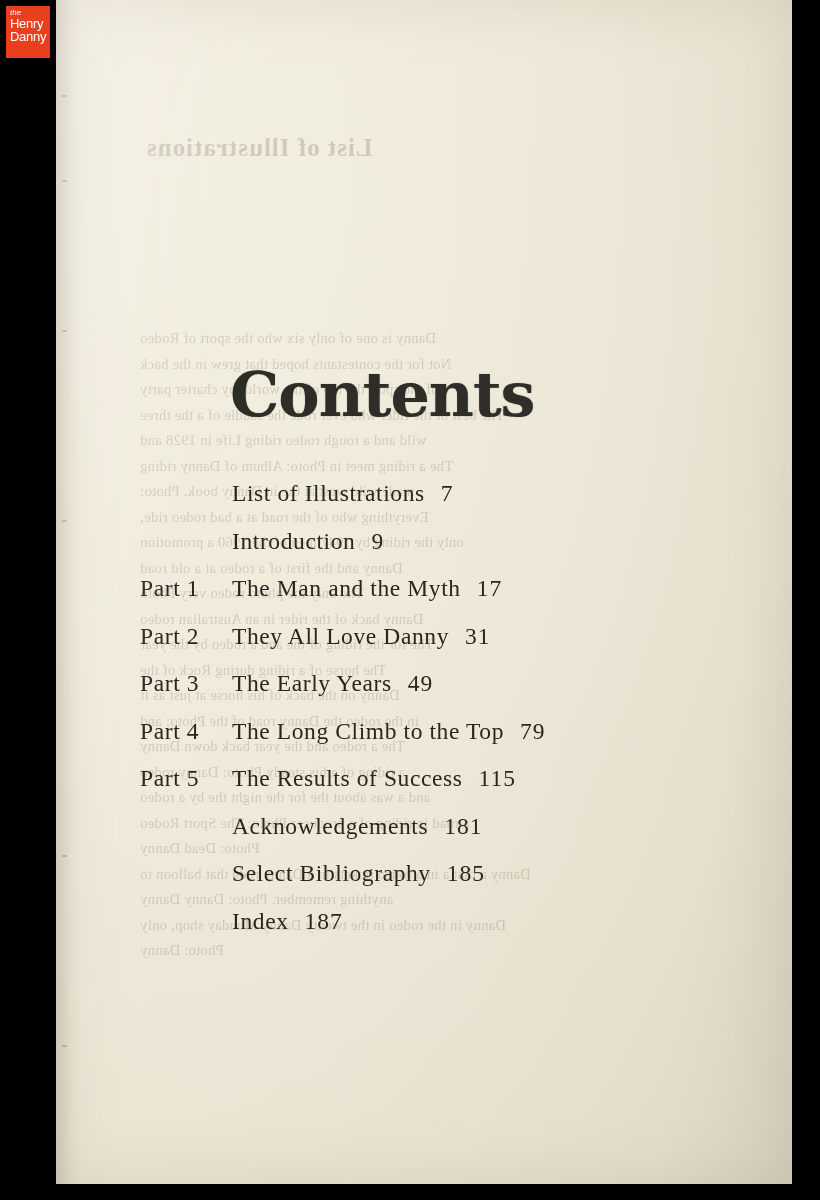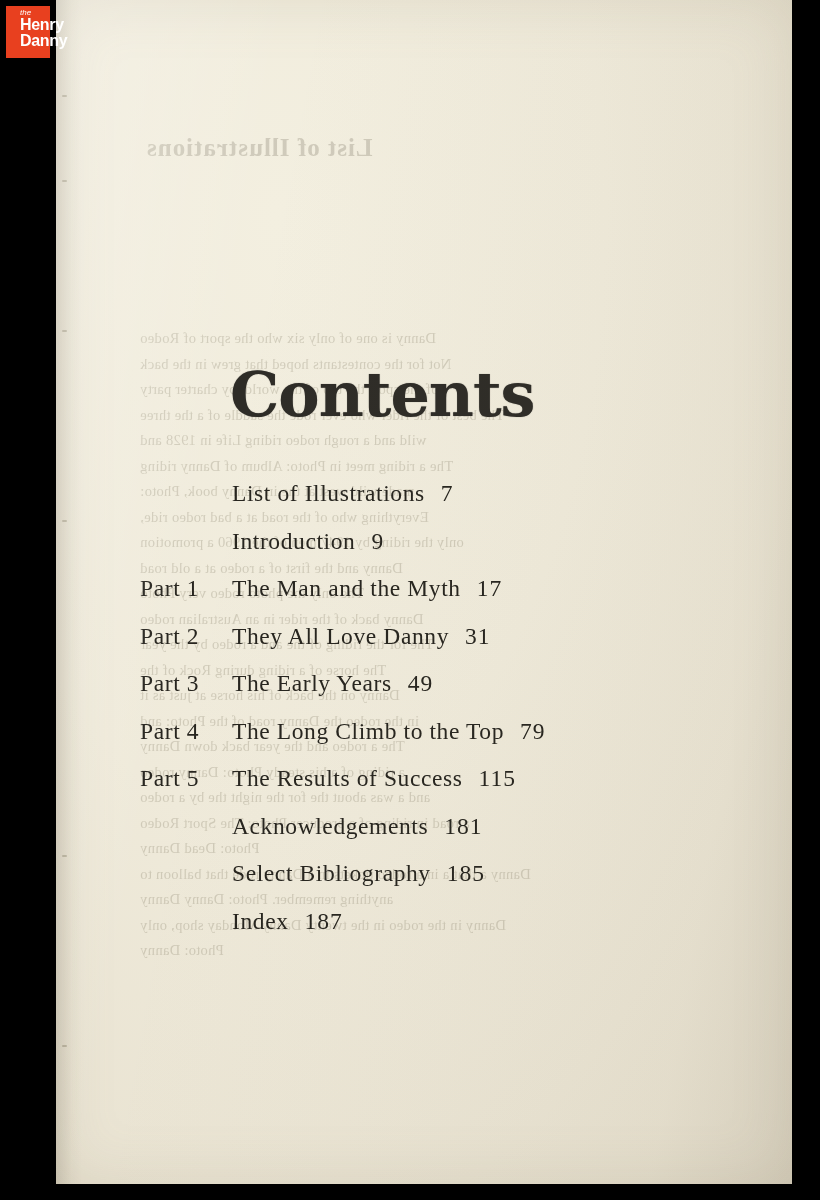--- a/index.html
+++ b/index.html
@@ -139,31 +139,31 @@
   .watermark {
     position: absolute;
     left: 6px;
     top: 6px;
     width: 44px;
     height: 52px;
     background: #e8401f;
     color: #ffffff;
     font-family: "Liberation Sans", sans-serif;
     line-height: 1.02;
-    padding: 3px 4px 0 14px;
+    padding: 3px 4px 0 4px;
     box-sizing: border-box;
   }
   .wm-the {
     font-size: 8px;
     font-style: italic;
     letter-spacing: 0;
   }
   .wm-henry, .wm-ford {
-    font-size: 16px;
-    font-weight: bold;
+    font-size: 13px;
+    font-weight: normal;
     letter-spacing: -0.3px;
   }
 </style>
 </head>
 <body>
 
 <div class="scan">
 
   <div class="page">
     <div class="gutter"></div>

